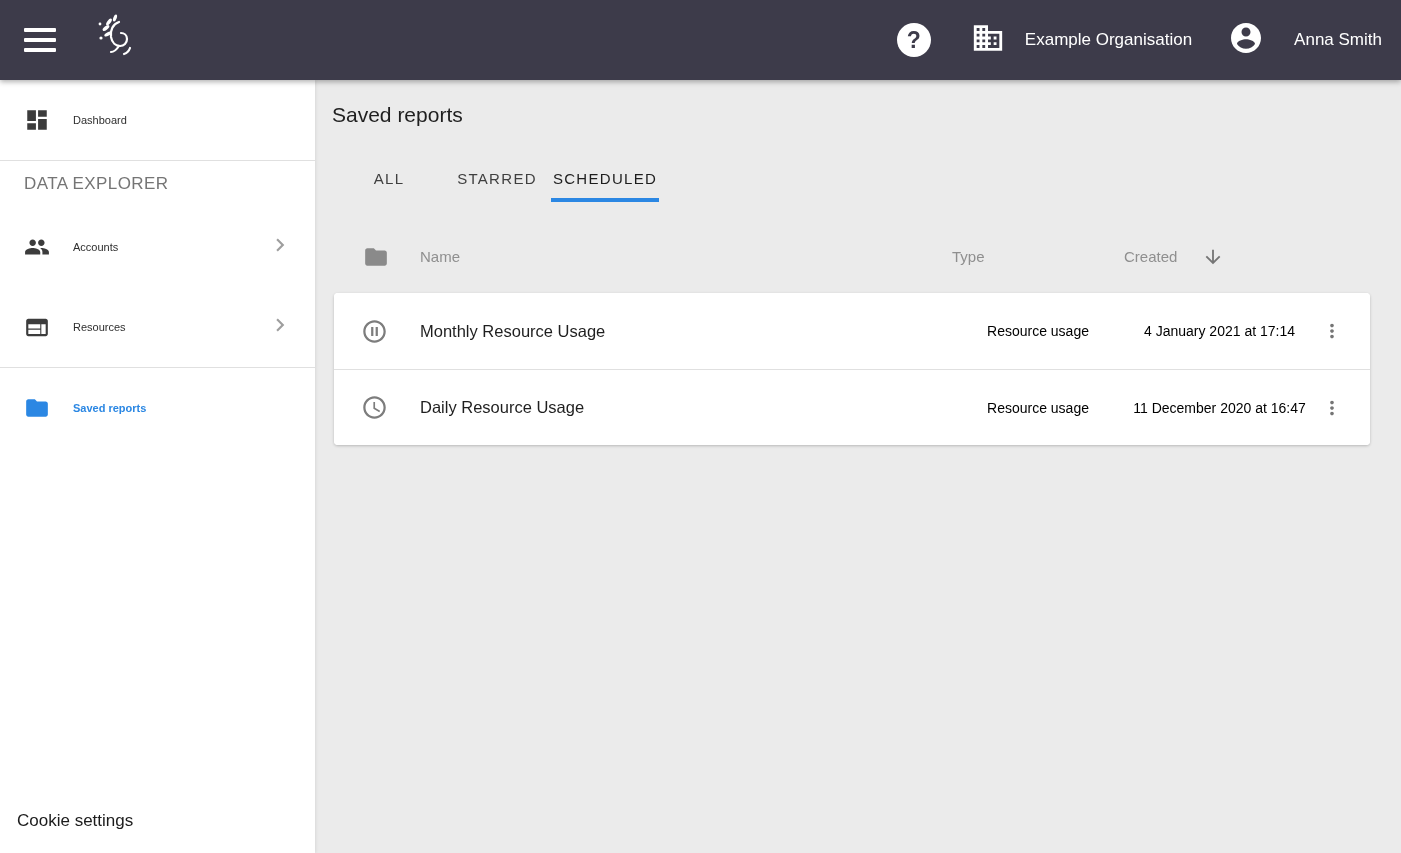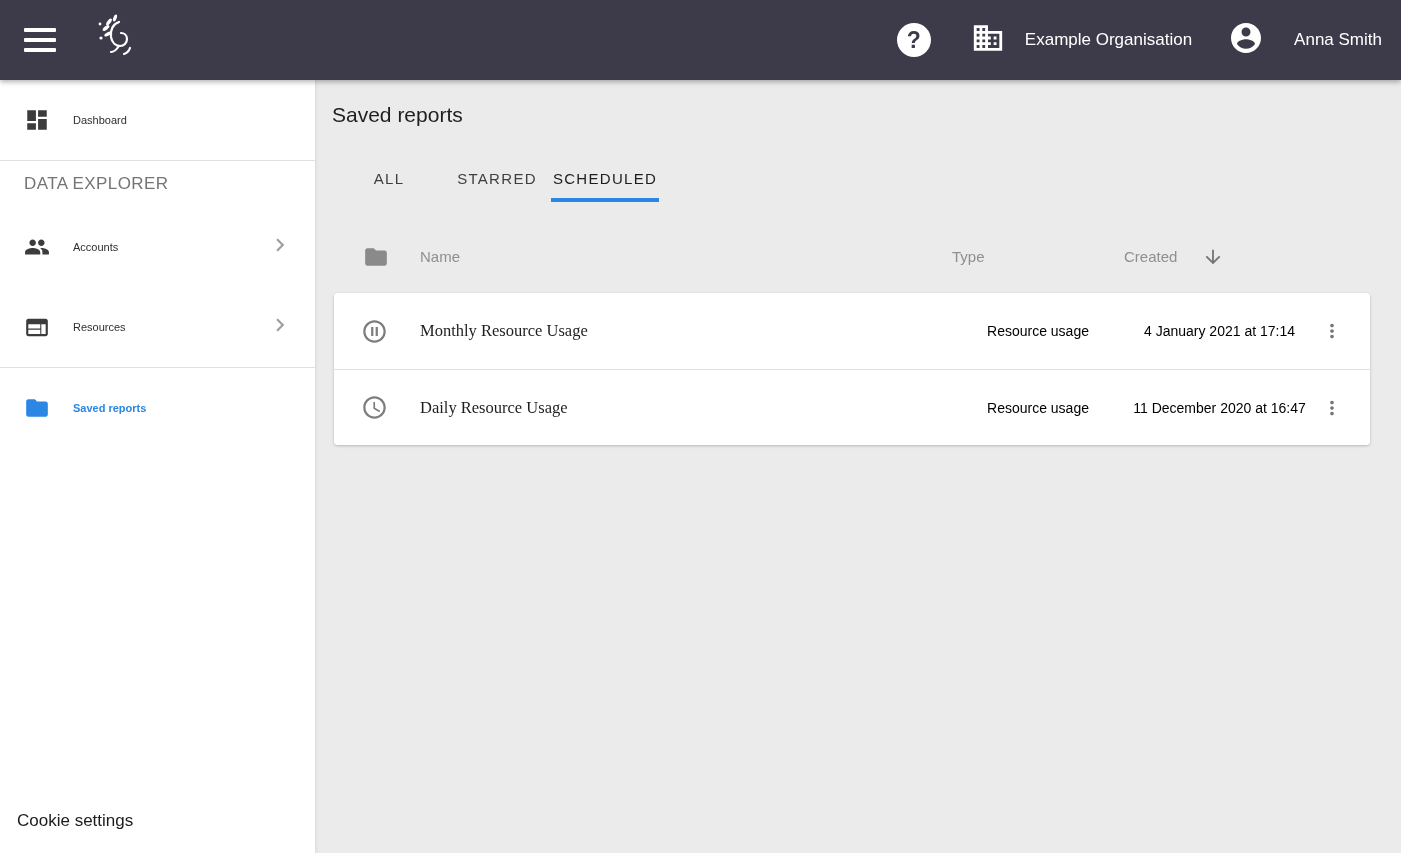--- a/index.html
+++ b/index.html
@@ -60,21 +60,21 @@
   .th-icon { padding-left:29px; display:flex; align-items:center; }
   .th-label { font-size:15px; color:#8f8f8f; }
   .th-created { display:flex; align-items:center; gap:25px; }
   .sort-arrow { display:flex; align-items:center; cursor:pointer; background:none; border:none; }
 
   .card { margin-left:19px; width:1036px; background:#fff; border-radius:4px;
     box-shadow:0 1px 3px rgba(0,0,0,.22); overflow:hidden; }
   .report-row { height:76px; cursor:pointer; background:#fff; }
   .report-row + .report-row { border-top:1px solid #e0e0e0; }
   .rr-icon { padding-left:27px; display:flex; align-items:center; }
-  .rr-name { font-size:16.5px; color:#1f1f1f;font-family:Liberation Serif, serif; }
+  .rr-name { font-size:16.5px; color:#1f1f1f; }
   .rr-type, .rr-created { font-size:14px; color:#000000;text-align:center; }
   .kebab { width:40px; height:40px; margin-left:-3px; display:flex; align-items:center;
     justify-content:center; background:none; border:none; cursor:pointer; border-radius:50%; }
 </style>
 </head>
 <body>
 
 <header class="topbar">
   <button class="hamburger" aria-label="menu">
     <span></span>

